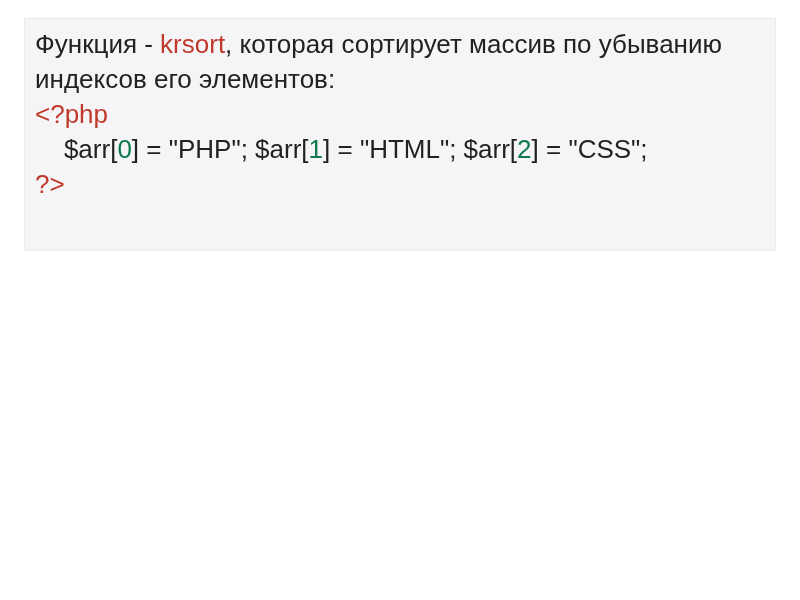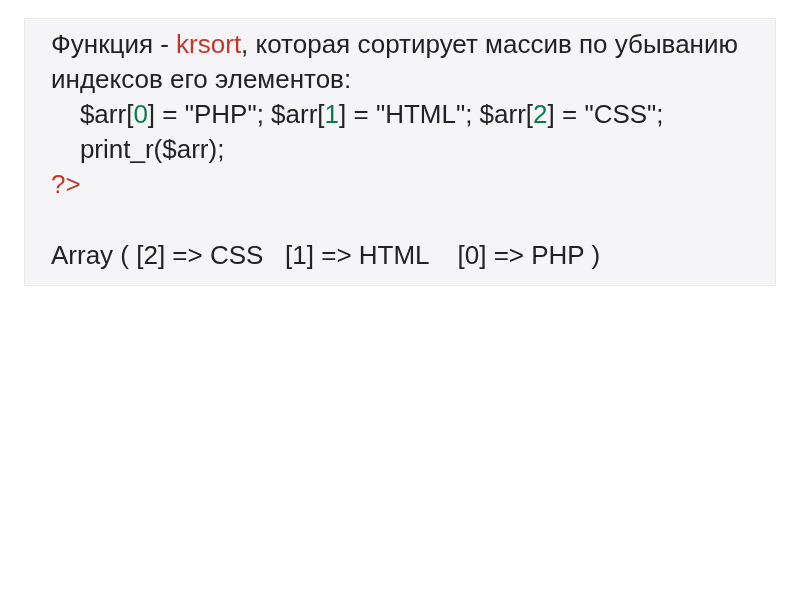--- a/index.html
+++ b/index.html
@@ -12,35 +12,34 @@
   }
   .code-block {
     margin: 18px 24px 0 24px;
     background: #f5f5f7;
     border: 1px solid #eaeaec;
     padding: 8px 10px 12px 10px;
     font-size: 26px;
     line-height: 1.35;
     color: #222222;
   }
-  .line { white-space: pre-wrap; margin-left: 16px; }
+  .line { white-space: pre-wrap; }
   .kw   { color: #c0392b; }          
   .num  { color: #0d7a4d; }          
   .txt  { color: #222222; }
   .mt   { display: block; height: 1.35em; }
 </style>
 </head>
 <body>
 
 <div class="code-block">
 
   <div class="line"><span class="txt">Функция - </span><span class="kw">krsort</span><span class="txt">, которая сортирует массив по убыванию индексов его элементов:</span></div>
 
+  <div class="line kw">&lt;?php</div>
 
   <div class="line"><span class="txt">    </span><span class="txt">$arr</span><span class="txt">[</span><span class="num">0</span><span class="txt">] = </span><span class="txt">"PHP"</span><span class="txt">; </span><span class="txt">$arr</span><span class="txt">[</span><span class="num">1</span><span class="txt">] = </span><span class="txt">"HTML"</span><span class="txt">; </span><span class="txt">$arr</span><span class="txt">[</span><span class="num">2</span><span class="txt">] = </span><span class="txt">"CSS"</span><span class="txt">;</span></div>
 
-  <div class="line txt">    print_r($arr);</div>
   <div class="line kw">?&gt;</div>
 
   <span class="mt"></span>
 
-  <div class="line txt">Array ( [2] =&gt; CSS   [1] =&gt; HTML    [0] =&gt; PHP )</div>
 </div>
 
 </body></html>

